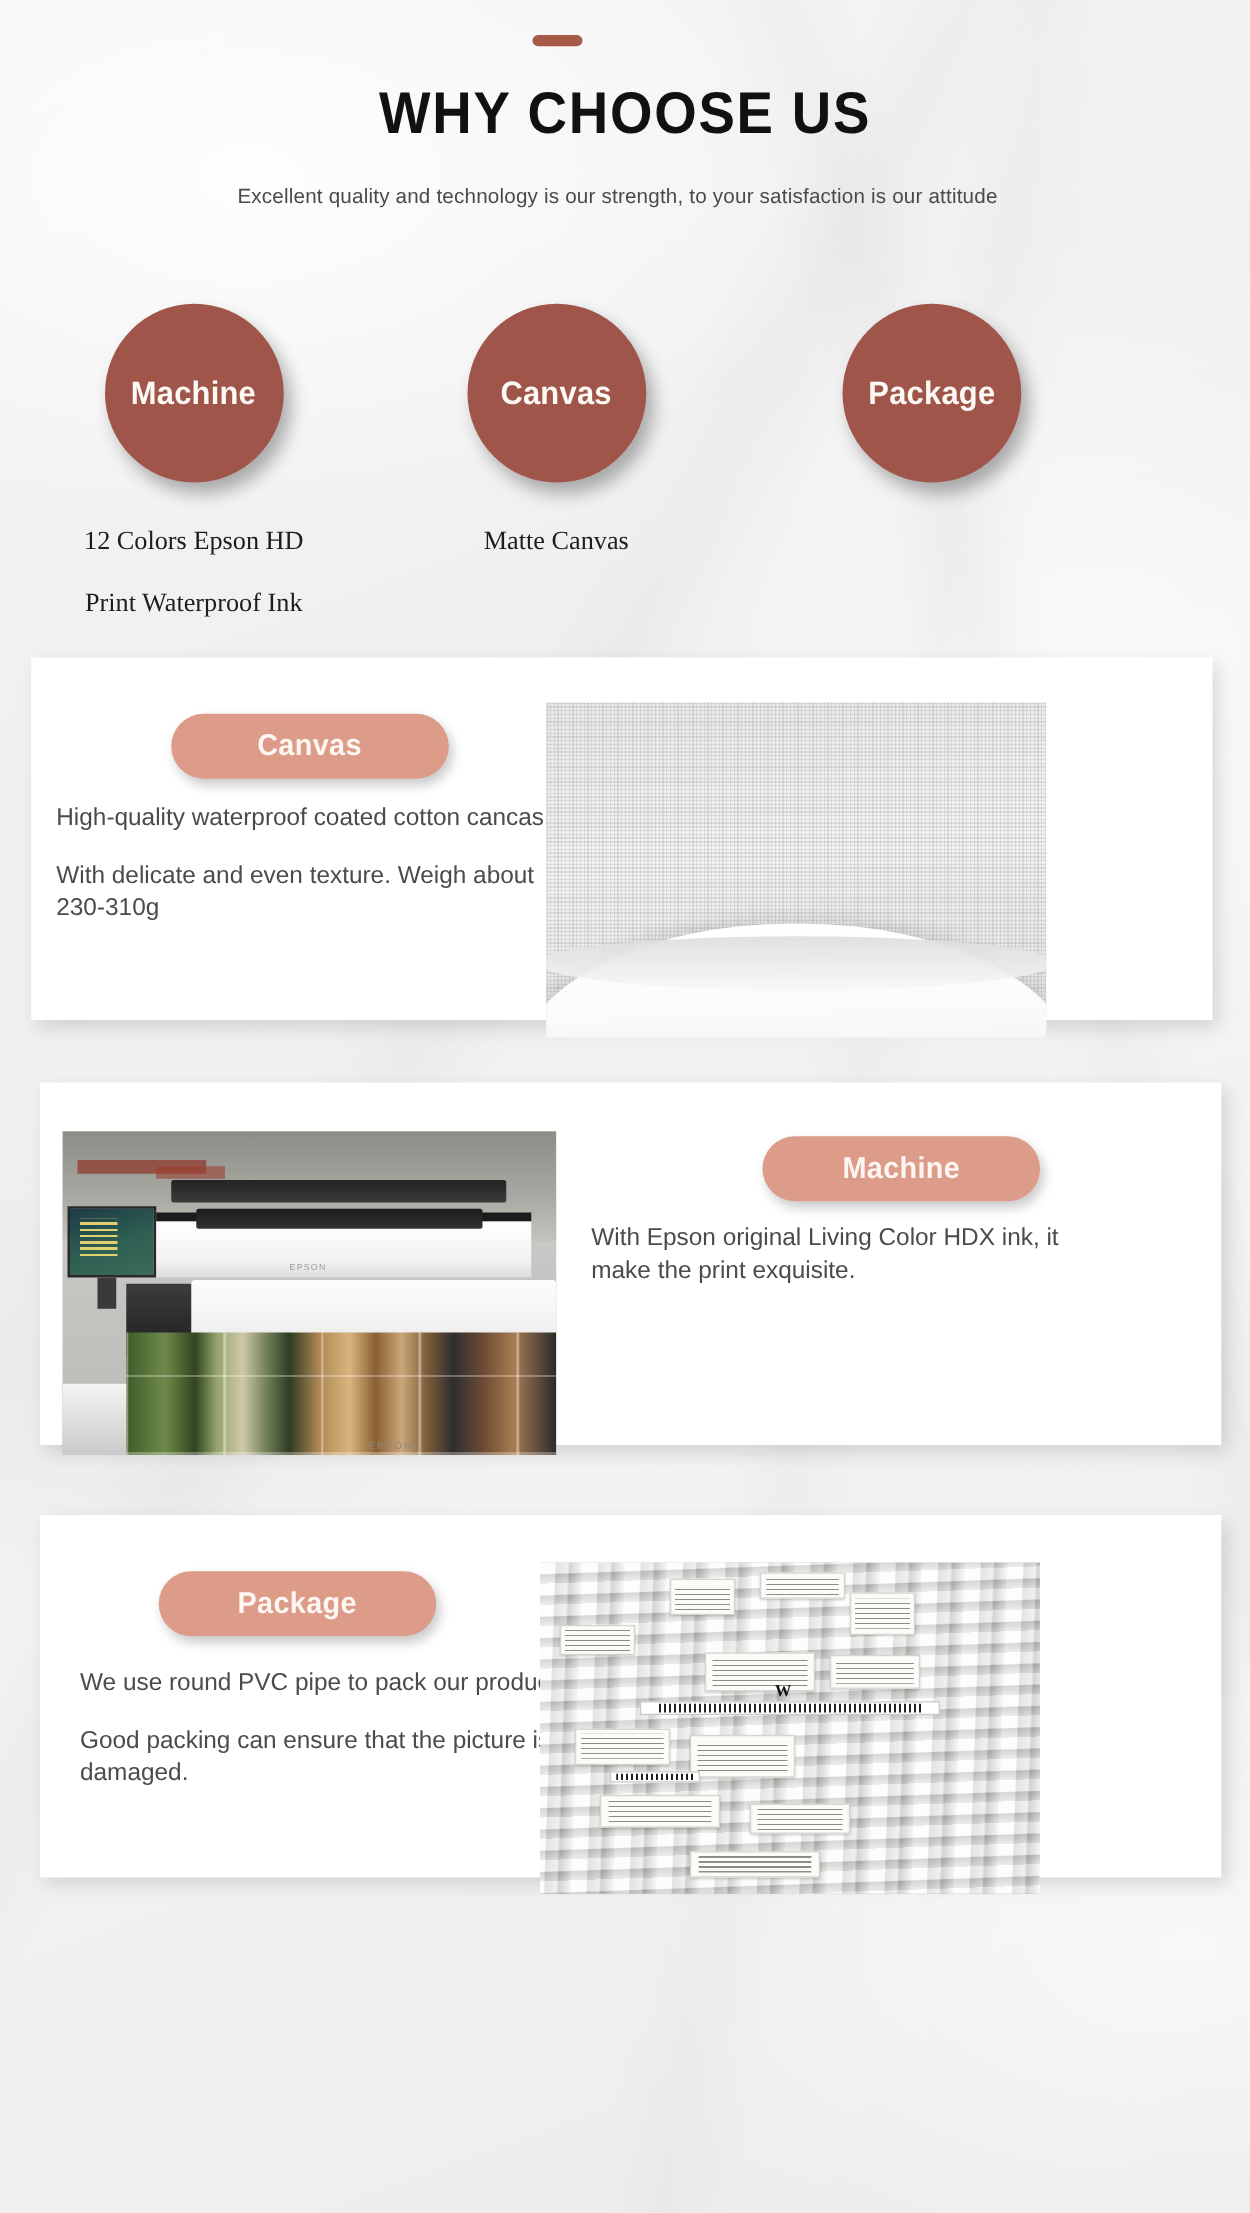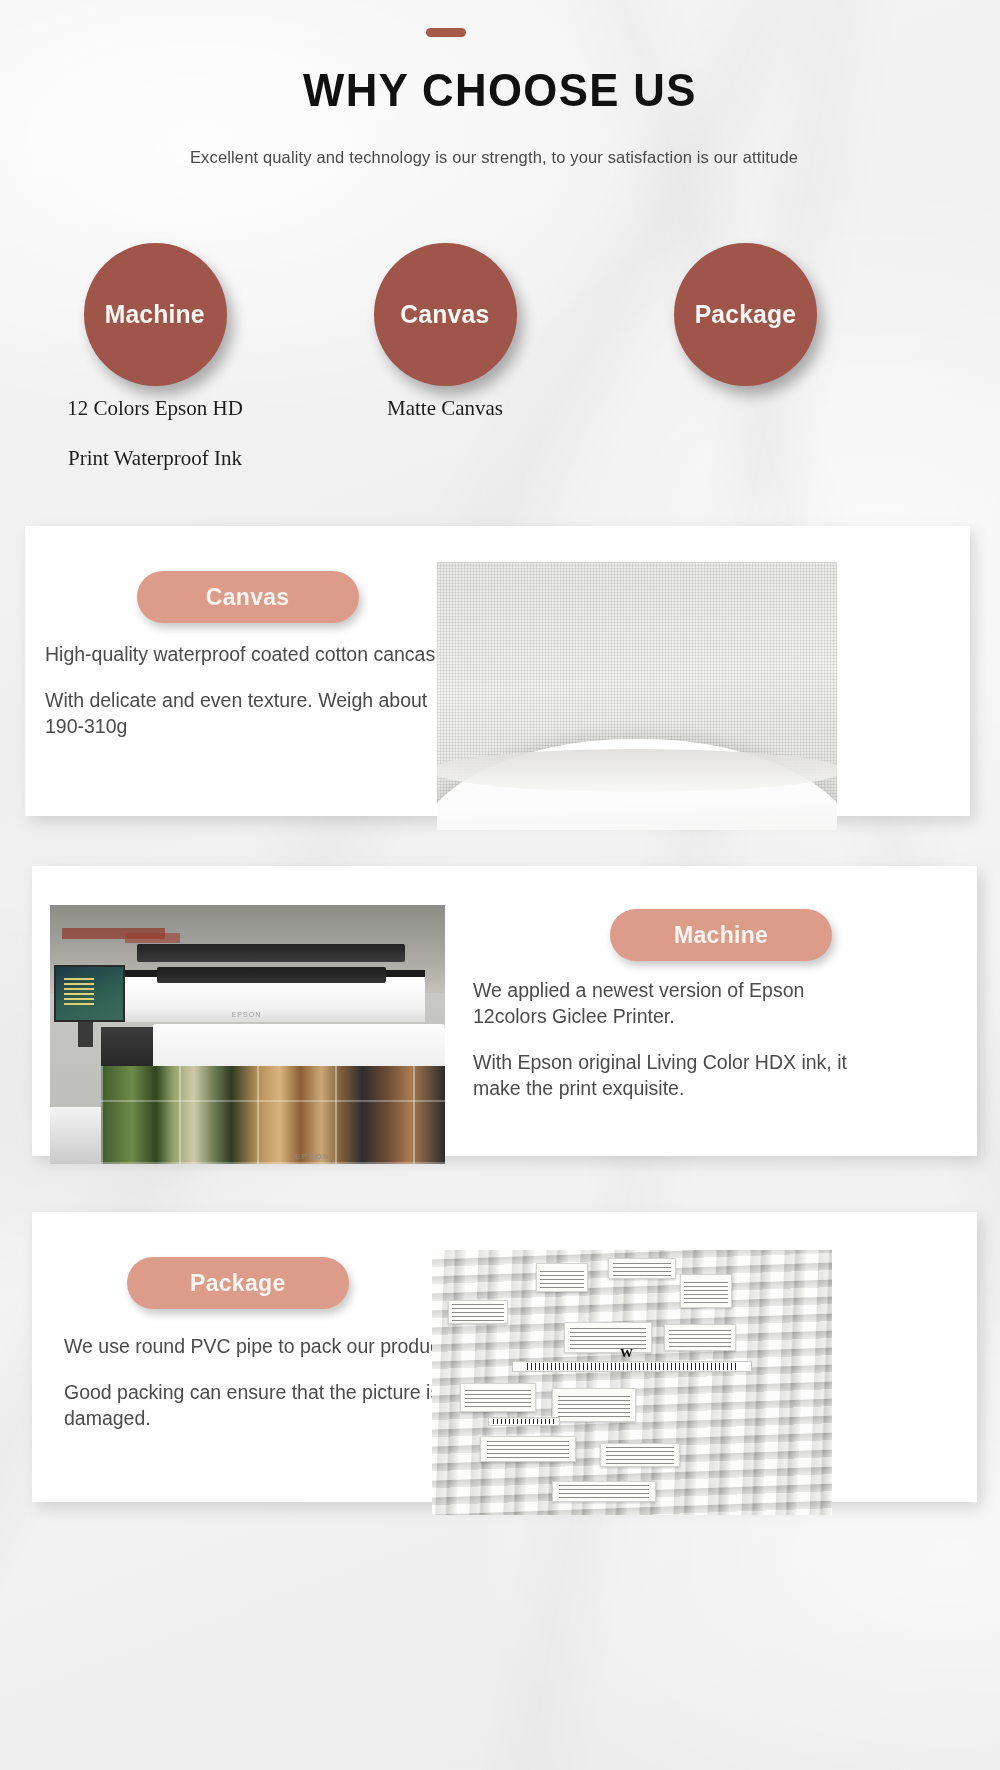--- a/index.html
+++ b/index.html
@@ -62,21 +62,21 @@
     margin: 0 auto;
     display: flex; align-items: center; justify-content: center;
     box-shadow: 6px 9px 14px rgba(0,0,0,0.30);
     position: relative;
   }
   .circle-label {
     color: #fdfaf6; font-size: 26px; font-weight: 700;
     letter-spacing: 0.2px; transform: scaleX(0.95);
   }
   .circle-caption {
-    margin-top: 8px;
+    margin-top: 32px;
     font-family: "Liberation Serif", serif;
     font-size: 21px; color: #1d1d1d; line-height: 1.35;
   }
   .circle-caption span { display: block; }
   .circle-caption span + span { margin-top: 22px; }
 
   
   .card {
     position: absolute;
     background: #ffffff;
@@ -263,21 +263,21 @@
     </div>
 
   </div>
 
   <div class="card card-1">
     <div class="pill c1-pill">
       <span class="pill-label">Canvas</span>
     </div>
     <div class="card-text c1-text">
       <p>High-quality waterproof coated cotton cancas.</p>
-      <p>With delicate and even texture. Weigh about 190-310g</p>
+      <p>With delicate and even texture. Weigh about 230-310g</p>
     </div>
     <div class="photo photo-canvas c1-img">
       <div class="canvas-roll"></div>
     </div>
   </div>
 
   <div class="card card-2">
     <div class="photo photo-printer c2-img">
       <div class="pr-bg"></div>
       <div class="pr-shelfred"></div>
@@ -291,21 +291,20 @@
       <div class="pr-darkgap"></div>
       <div class="pr-body2"></div>
       <div class="pr-print"></div>
       <div class="pr-front"></div>
       <div class="pr-epson2">EPSON</div>
     </div>
     <div class="pill c2-pill">
       <span class="pill-label">Machine</span>
     </div>
     <div class="card-text c2-text">
-      <p>We applied a newest version of Epson 12colors Giclee Printer.</p>
       <p>With Epson original Living Color HDX ink, it make the print exquisite.</p>
     </div>
   </div>
 
   <div class="card card-3">
     <div class="pill c3-pill">
       <span class="pill-label">Package</span>
     </div>
     <div class="card-text c3-text">
       <p>We use round PVC pipe to pack our products.</p>

